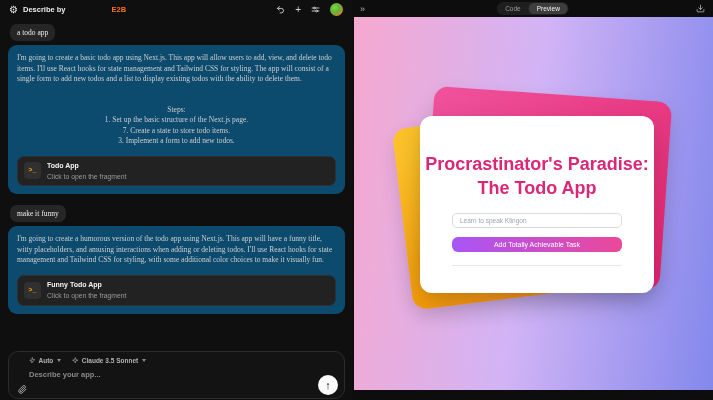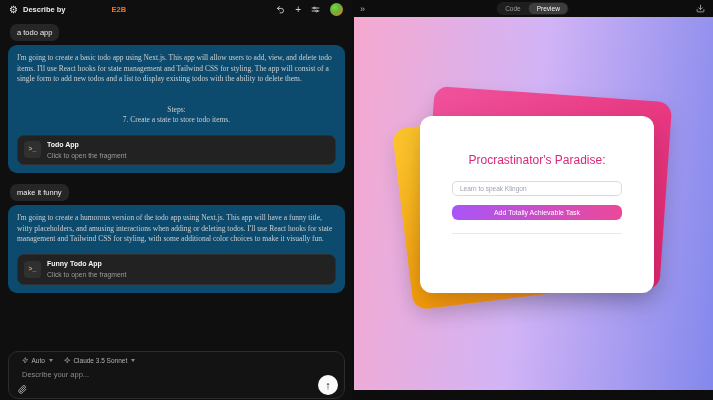--- a/index.html
+++ b/index.html
@@ -12,36 +12,36 @@
   .logo-icon { color:#ededed; font-size:10px; line-height:1; }
   .app-title { font-size:7.5px; font-weight:bold; color:#ededed; }
   .app-title .brand { color:#f97316;margin-left:44px; }
   .header-actions { margin-left:auto; display:flex; align-items:center; gap:10px; }
   .icon-btn { color:#d4d4d4; display:flex; align-items:center; cursor:pointer; }
   .avatar { width:13px; height:13px; border-radius:50%;
             background:radial-gradient(circle at 35% 35%, #86d23c 0%, #5db83a 40%, #e8762c 85%); }
 
   .chat { position:absolute; top:21px; left:8px; right:7px; }
   .user-bubble { display:inline-block; background:#262626; color:#ececec;
-                 font-family:Liberation Sans, sans-serif; font-size:7.5px;
+                 font-family:Liberation Serif, serif; font-size:7.5px;
                  padding:4px 7px; border-radius:7px; margin:0 0 4px 2px; }
   .ai-card { background:#0c4a6e; border-radius:9px; padding:8px 9px; margin-bottom:8px;
              color:#cfcfcf; font-family:"Liberation Serif",serif; font-size:7.5px; line-height:1.4; }
   .steps-block { margin-top:20px;text-align:center; }
   .fragment-card { margin-top:9px; background:#222222; border:1px solid #2f2f2f; border-radius:7px;
                    padding:4px 6px; display:flex; gap:6px; align-items:center;
                    font-family:"Liberation Sans",sans-serif; cursor:pointer; }
   .fragment-icon { width:17px; height:17px; flex:0 0 17px; background:#303030; border-radius:4px;
                    color:#f59e0b; font-size:6.5px; font-family:"Liberation Mono",monospace;
                    display:flex; align-items:center; justify-content:center; font-weight:bold; }
   .fragment-title { font-size:7px; font-weight:bold; color:#f5f5f5; }
   .fragment-sub { font-size:6.8px; color:#9a9a9a; margin-top:1.5px; }
 
   .composer { position:absolute; left:8px; right:7px; bottom:1px; height:48px;
-              border:1px solid #2c2c2c; border-radius:10px; background:#131313; padding:5px 13px; }
+              border:1px solid #2c2c2c; border-radius:10px; background:#131313; padding:5px 20px;font-weight:bold; }
   .model-row { display:flex; align-items:center; gap:11px; }
   .model-select { display:flex; align-items:center; gap:3px; color:#b3b3b3; font-size:6.5px; cursor:pointer; }
   .chev { width:0; height:0; border-left:2.5px solid transparent; border-right:2.5px solid transparent;
           border-top:3px solid #8a8a8a; margin-left:1px; }
   .composer-placeholder { margin-top:6px; color:#8a8a8a; font-size:7.5px; }
   .attach-btn { position:absolute; left:9px; bottom:4px; color:#cfcfcf; cursor:pointer; }
   .send-btn { position:absolute; right:6px; bottom:3px; width:20px; height:20px; border-radius:50%;
               background:#fafafa; color:#111; display:flex; align-items:center; justify-content:center;
               font-size:11px; cursor:pointer; }
 
@@ -59,21 +59,21 @@
                       background:linear-gradient(97deg,#f6a9cf 0%, #d2b4f6 48%, #8388ec 100%);
                       overflow:hidden; }
   .card-yellow { position:absolute; left:48px; top:98px; width:230px; height:182px; border-radius:14px;
                  background:linear-gradient(155deg,#fcc22a 10%,#f59e0b 60%,#f4822a 100%);
                  transform:rotate(-7deg); box-shadow:0 8px 20px rgba(0,0,0,.12); }
   .card-magenta { position:absolute; left:74px; top:77px; width:238px; height:188px; border-radius:14px;
                   background:linear-gradient(135deg,#f0529c 0%,#e3256f 100%);
                   transform:rotate(4deg); box-shadow:0 8px 20px rgba(0,0,0,.12); }
   .card-white { position:absolute; left:66px; top:99px; width:234px; height:177px; border-radius:12px;
                 background:#ffffff; box-shadow:0 10px 26px rgba(0,0,0,.18); }
-  .todo-title { margin-top:37px; text-align:center; font-weight:normal; font-size:12px;
+  .todo-title { margin-top:37px; text-align:center; font-weight:bold; font-size:18px;
                 line-height:1.32; color:#db2777; }
   .todo-input { margin:12px 32px 0; height:15px; border:1px solid #d8dce1; border-radius:5px;
                 font-size:6.5px; color:#9ca3af; padding:0 7px; display:flex; align-items:center;
                 background:#fff; cursor:text; }
   .todo-button { margin:9px 32px 0; height:15px; border-radius:6px;
                  background:linear-gradient(90deg,#a855f7,#ec4899); color:#fff; font-size:7px;
                  display:flex; align-items:center; justify-content:center; cursor:pointer; }
   .todo-divider { margin:13px 32px 0; border-top:1px solid #e8e8ec; }
 
   svg { display:block; }
@@ -110,21 +110,23 @@
   </div>
 
   <div class="chat">
 
     <div class="user-bubble">a todo app</div>
 
     <div class="ai-card">
       <div>I'm going to create a basic todo app using Next.js. This app will allow users to add, view, and delete todo items. I'll use React hooks for state management and Tailwind CSS for styling. The app will consist of a single form to add new todos and a list to display existing todos with the ability to delete them.</div>
       <div class="steps-block">
         <div>Steps:</div>
+        <div>1. Set up the basic structure of the Next.js page.</div>
         <div>7. Create a state to store todo items.</div>
+        <div>3. Implement a form to add new todos.</div>
       </div>
       <div class="fragment-card">
         <div class="fragment-icon">&gt;_</div>
         <div>
           <div class="fragment-title">Todo App</div>
           <div class="fragment-sub">Click to open the fragment</div>
         </div>
       </div>
     </div>
 
@@ -187,20 +189,21 @@
         </svg>
     </span>
   </div>
 
   <div class="preview-viewport">
     <div class="card-yellow"></div>
     <div class="card-magenta"></div>
     <div class="card-white">
       <div class="todo-title">
         <div>Procrastinator's Paradise:</div>
+        <div>The Todo App</div>
       </div>
       <div class="todo-input">Learn to speak Klingon</div>
       <div class="todo-button">Add Totally Achievable Task</div>
       <div class="todo-divider"></div>
     </div>
   </div>
 
 </div>
 
 </body></html>

